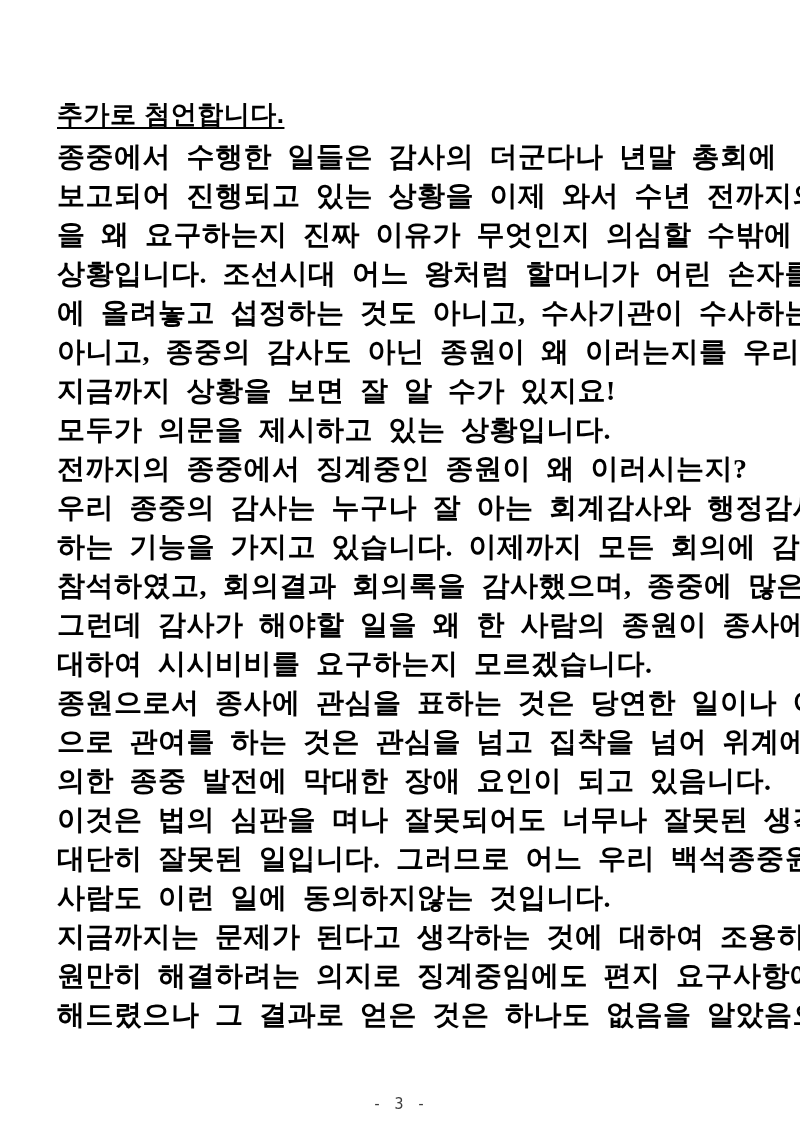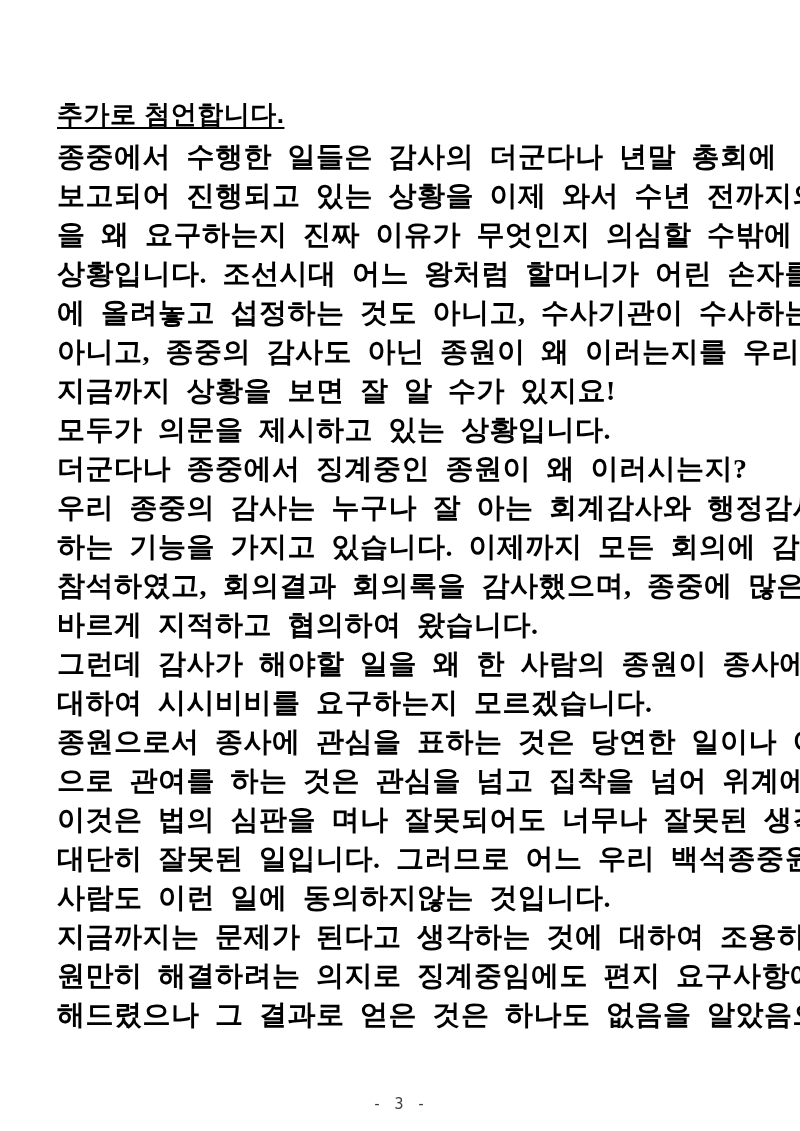--- a/index.html
+++ b/index.html
@@ -64,29 +64,29 @@
     <div class="doc-title">추가로 첨언합니다.</div>
     <div class="doc-body">
         <div class="line">종중에서 수행한 일들은 감사의 더군다나 년말 총회에</div>
         <div class="line">보고되어 진행되고 있는 상황을 이제 와서 수년 전까지의 내용</div>
         <div class="line">을 왜 요구하는지 진짜 이유가 무엇인지 의심할 수밖에 없는</div>
         <div class="line">상황입니다. 조선시대 어느 왕처럼 할머니가 어린 손자를 왕위</div>
         <div class="line">에 올려놓고 섭정하는 것도 아니고, 수사기관이 수사하는 것도</div>
         <div class="line">아니고, 종중의 감사도 아닌 종원이 왜 이러는지를 우리 종원</div>
         <div class="line">지금까지 상황을 보면 잘 알 수가 있지요!</div>
         <div class="line">모두가 의문을 제시하고 있는 상황입니다.</div>
-        <div class="line">더군다나 종중에서 징계중인 종원이 왜 이러시는지?</div>
+        <div class="line">전까지의 종중에서 징계중인 종원이 왜 이러시는지?</div>
         <div class="line">우리 종중의 감사는 누구나 잘 아는 회계감사와 행정감사를</div>
         <div class="line">하는 기능을 가지고 있습니다. 이제까지 모든 회의에 감사가</div>
         <div class="line">참석하였고, 회의결과 회의록을 감사했으며, 종중에 많은 일을</div>
-        <div class="line">바르게 지적하고 협의하여 왔습니다.</div>
         <div class="line">그런데 감사가 해야할 일을 왜 한 사람의 종원이 종사에</div>
         <div class="line">대하여 시시비비를 요구하는지 모르겠습니다.</div>
         <div class="line">종원으로서 종사에 관심을 표하는 것은 당연한 일이나 이런 식</div>
         <div class="line">으로 관여를 하는 것은 관심을 넘고 집착을 넘어 위계에</div>
+        <div class="line">의한 종중 발전에 막대한 장애 요인이 되고 있음니다.</div>
         <div class="line">이것은 법의 심판을 며나 잘못되어도 너무나 잘못된 생각이며</div>
         <div class="line">대단히 잘못된 일입니다. 그러므로 어느 우리 백석종중원 한</div>
         <div class="line">사람도 이런 일에 동의하지않는 것입니다.</div>
         <div class="line">지금까지는 문제가 된다고 생각하는 것에 대하여 조용히</div>
         <div class="line">원만히 해결하려는 의지로 징계중임에도 편지 요구사항에 답을</div>
         <div class="line">해드렸으나 그 결과로 얻은 것은 하나도 없음을 알았음으로</div>
       </div>
   </div>
   <div class="footer">- 3 -</div>
 </div>

